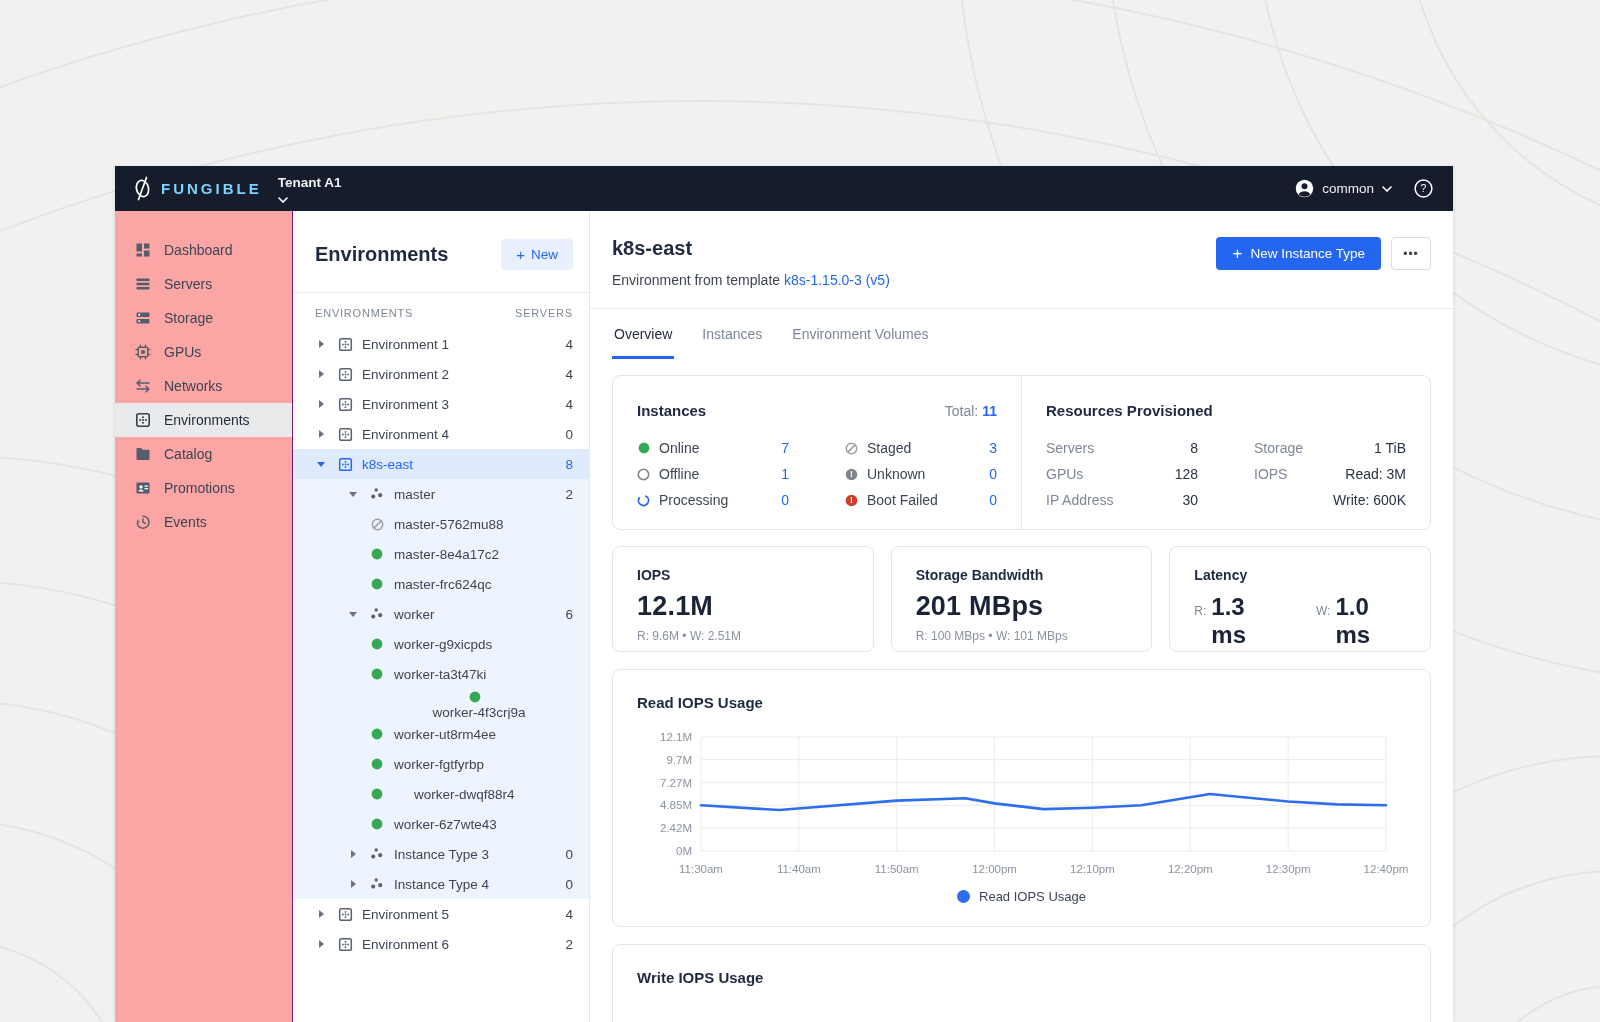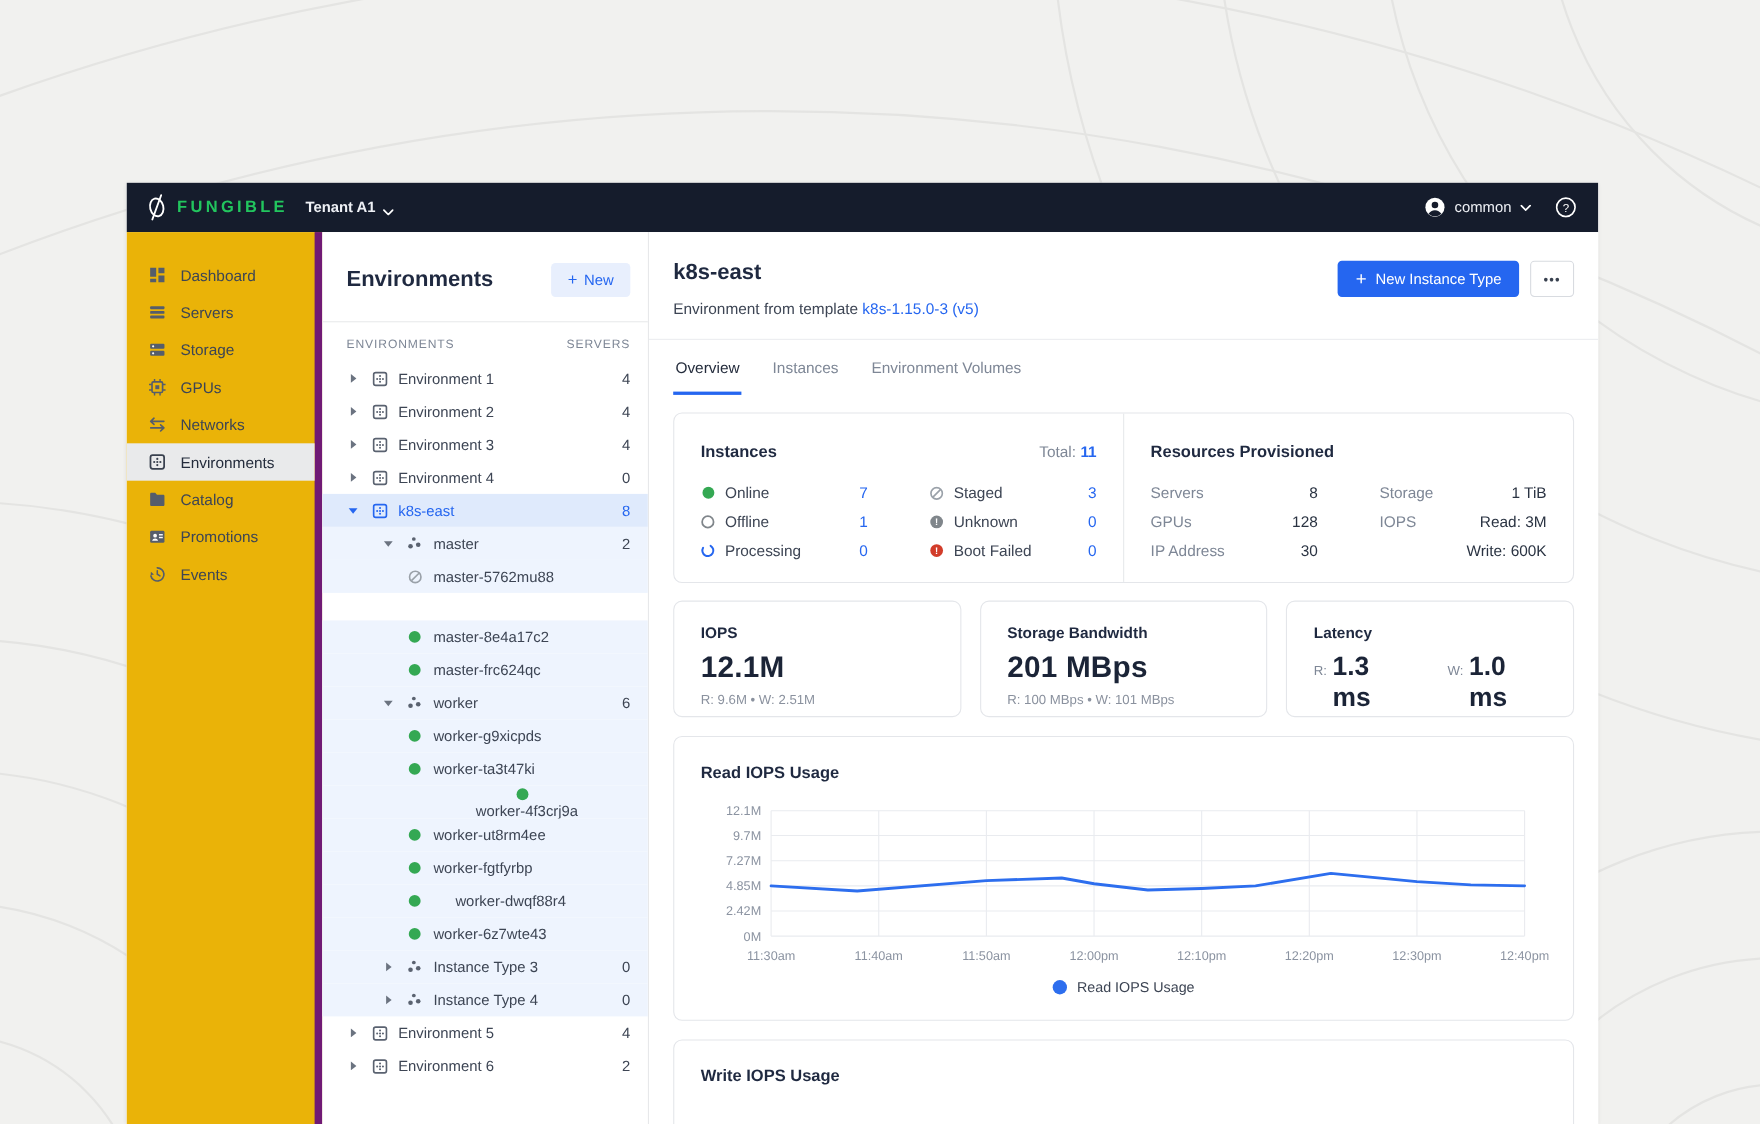--- a/index.html
+++ b/index.html
@@ -21,32 +21,32 @@
     background:#fff; z-index:1; box-shadow:0 1px 4px rgba(20,27,43,.10);
     display:flex; flex-direction:column; overflow:hidden;
   }
 
   
   .topbar {
     height:45px; background:#151c2c; color:#fff; flex:0 0 45px;
     display:flex; align-items:center; padding:0 20px 0 18px;
   }
   .brand { display:flex; align-items:center; gap:9px; }
-  .brand-name { font-size:15px; font-weight:700; letter-spacing:3px; color:#22c55e; }
-  .tenant { display:flex; align-items:flex-end; gap:7px; margin-left:16px; cursor:pointer; }
+  .brand-name { font-size:15px; font-weight:700; letter-spacing:3px; color:#7dd3fc; }
+  .tenant { display:flex; align-items:flex-start; gap:7px; margin-left:16px; cursor:pointer;flex-direction:column; }
   .tenant-label { font-size:13.5px; font-weight:600; color:#eef0f5; }
   .topbar-right { margin-left:auto; display:flex; align-items:flex-start; gap:22px; }
   .user-menu { display:flex; align-items:center; gap:8px; cursor:pointer; }
   .user-label { font-size:13.5px; font-weight:500; color:#eef0f5; }
 
   
   .app-body { flex:1; display:flex; min-height:0; }
 
   
-  .sidebar { width:178px; flex:0 0 178px; background:#eab308; border-right:7px solid #701a75; padding-top:22px; }
+  .sidebar { width:178px; flex:0 0 178px; background:#fca5a5; border-right:1px solid #701a75; padding-top:22px; }
   .nav-item { display:flex; align-items:center; gap:13px; height:34px; padding:0 14px 0 20px;
     font-size:14px; color:#3d4554; cursor:pointer; }
   .nav-item .nav-icon { width:16px; height:16px; color:#555d6b; display:flex; align-items:center; }
   .nav-item.active { background:#e9eaeb; font-weight:500; color:#242c3c; }
   .nav-item.active .nav-icon { color:#39414f; }
 
   
   .env-panel { width:297px; flex:0 0 297px; background:#fff; border-right:1px solid #e7e8ea; display:flex; flex-direction:column; }
   .panel-header { padding:28px 16px 22px 22px; display:flex; align-items:center; justify-content:space-between; border-bottom:1px solid #e9eaec; }
   .panel-title { font-size:20px; font-weight:700; color:#1f2940; }
@@ -407,21 +407,21 @@
           </div>
           <div class="tree-row hl" style="padding-left: 76px;">
             <span class="node-icon">
               <svg width="13" height="13" viewBox="0 0 13 13">
                 <circle cx="6.5" cy="6.5" r="5.2" fill="none" stroke="#9aa1a9" stroke-width="1.5"></circle>
                 <line x1="3.1" y1="9.9" x2="9.9" y2="3.1" stroke="#9aa1a9" stroke-width="1.5"></line>
               </svg>
             </span>
             <span class="tree-label">master-5762mu88</span>
           </div>
-          <div class="tree-row hl" style="padding-left: 76px; margin-top: 25px;">
+          <div class="tree-row hl" style="padding-left: 76px;">
             <span class="node-icon">
               <svg width="12" height="12" viewBox="0 0 12 12">
                 <circle cx="6" cy="6" r="5.4" fill="#34a853"></circle>
               </svg>
             </span>
             <span class="tree-label">master-8e4a17c2</span>
           </div>
           <div class="tree-row hl" style="padding-left: 76px;">
             <span class="node-icon">
               <svg width="12" height="12" viewBox="0 0 12 12">

